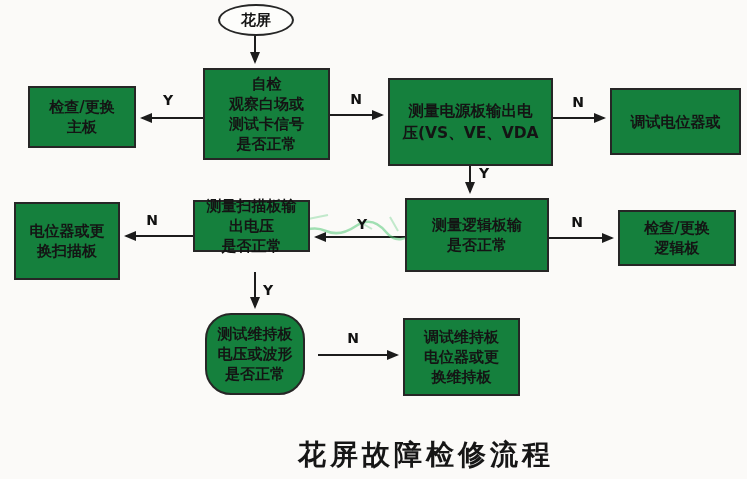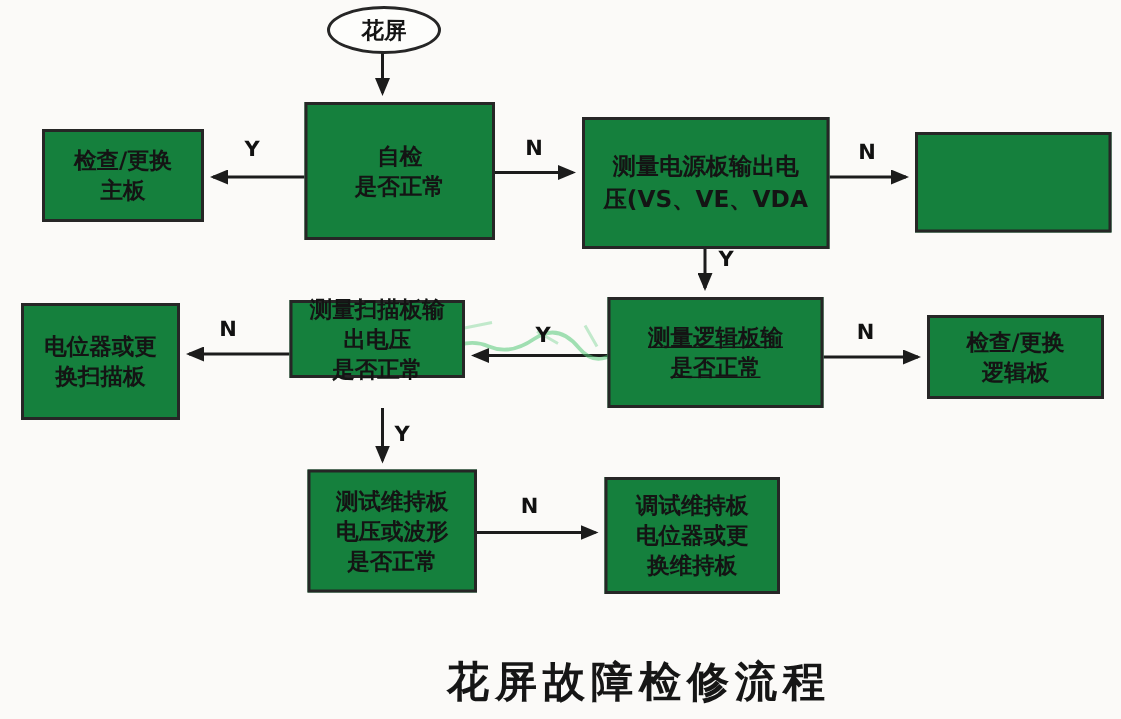--- a/index.html
+++ b/index.html
@@ -93,58 +93,61 @@
       <path class="watermark2" d="M308,219 l20,-4 m30,6 l14,8 m18,-12 l8,14 m40,-10 l16,6"></path>
     </g>
   </svg>
 
   <div class="terminal" style="left:218px;top:4px;width:76px;height:32px;">
     <span>花屏</span>
   </div>
 
   <div class="node" style="left:203px;top:68px;width:127px;height:92px;">
     <div class="node-line">自检</div>
+    <div class="node-line">观察白场或</div>
+    <div class="node-line">测试卡信号</div>
     <div class="node-line">是否正常</div>
   </div>
 
   <div class="node" style="left:28px;top:86px;width:108px;height:62px;">
     <div class="node-line">检查/更换</div>
     <div class="node-line">主板</div>
   </div>
 
   <div class="node wide" style="left:388px;top:78px;width:165px;height:88px;">
     <div class="node-line">测量电源板输出电</div>
     <div class="node-line">压(VS、VE、VDA</div>
   </div>
 
   <div class="node" style="left:610px;top:88px;width:131px;height:67px;">
+    <div class="node-line">调试电位器或</div>
   </div>
 
-  <div class="node" style="left:405px;top:198px;width:144px;height:74px;text-decoration:underline;">
+  <div class="node" style="left:405px;top:198px;width:144px;height:74px;">
     <div class="node-line">测量逻辑板输</div>
     <div class="node-line">是否正常</div>
   </div>
 
   <div class="node" style="left:618px;top:210px;width:118px;height:56px;">
     <div class="node-line">检查/更换</div>
     <div class="node-line">逻辑板</div>
   </div>
 
   <div class="node" style="left:193px;top:200px;width:117px;height:52px;">
     <div class="node-line">测量扫描板输</div>
     <div class="node-line">出电压</div>
     <div class="node-line">是否正常</div>
   </div>
 
   <div class="node" style="left:14px;top:202px;width:106px;height:78px;">
     <div class="node-line">电位器或更</div>
     <div class="node-line">换扫描板</div>
   </div>
 
-  <div class="node" style="left:205px;top:313px;width:113px;height:82px;">
+  <div class="node" style="left:205px;top:313px;width:100px;height:82px;border-radius:26px;">
     <div class="node-line">测试维持板</div>
     <div class="node-line">电压或波形</div>
     <div class="node-line">是否正常</div>
   </div>
 
   <div class="node" style="left:403px;top:318px;width:117px;height:78px;">
     <div class="node-line">调试维持板</div>
     <div class="node-line">电位器或更</div>
     <div class="node-line">换维持板</div>
   </div>

